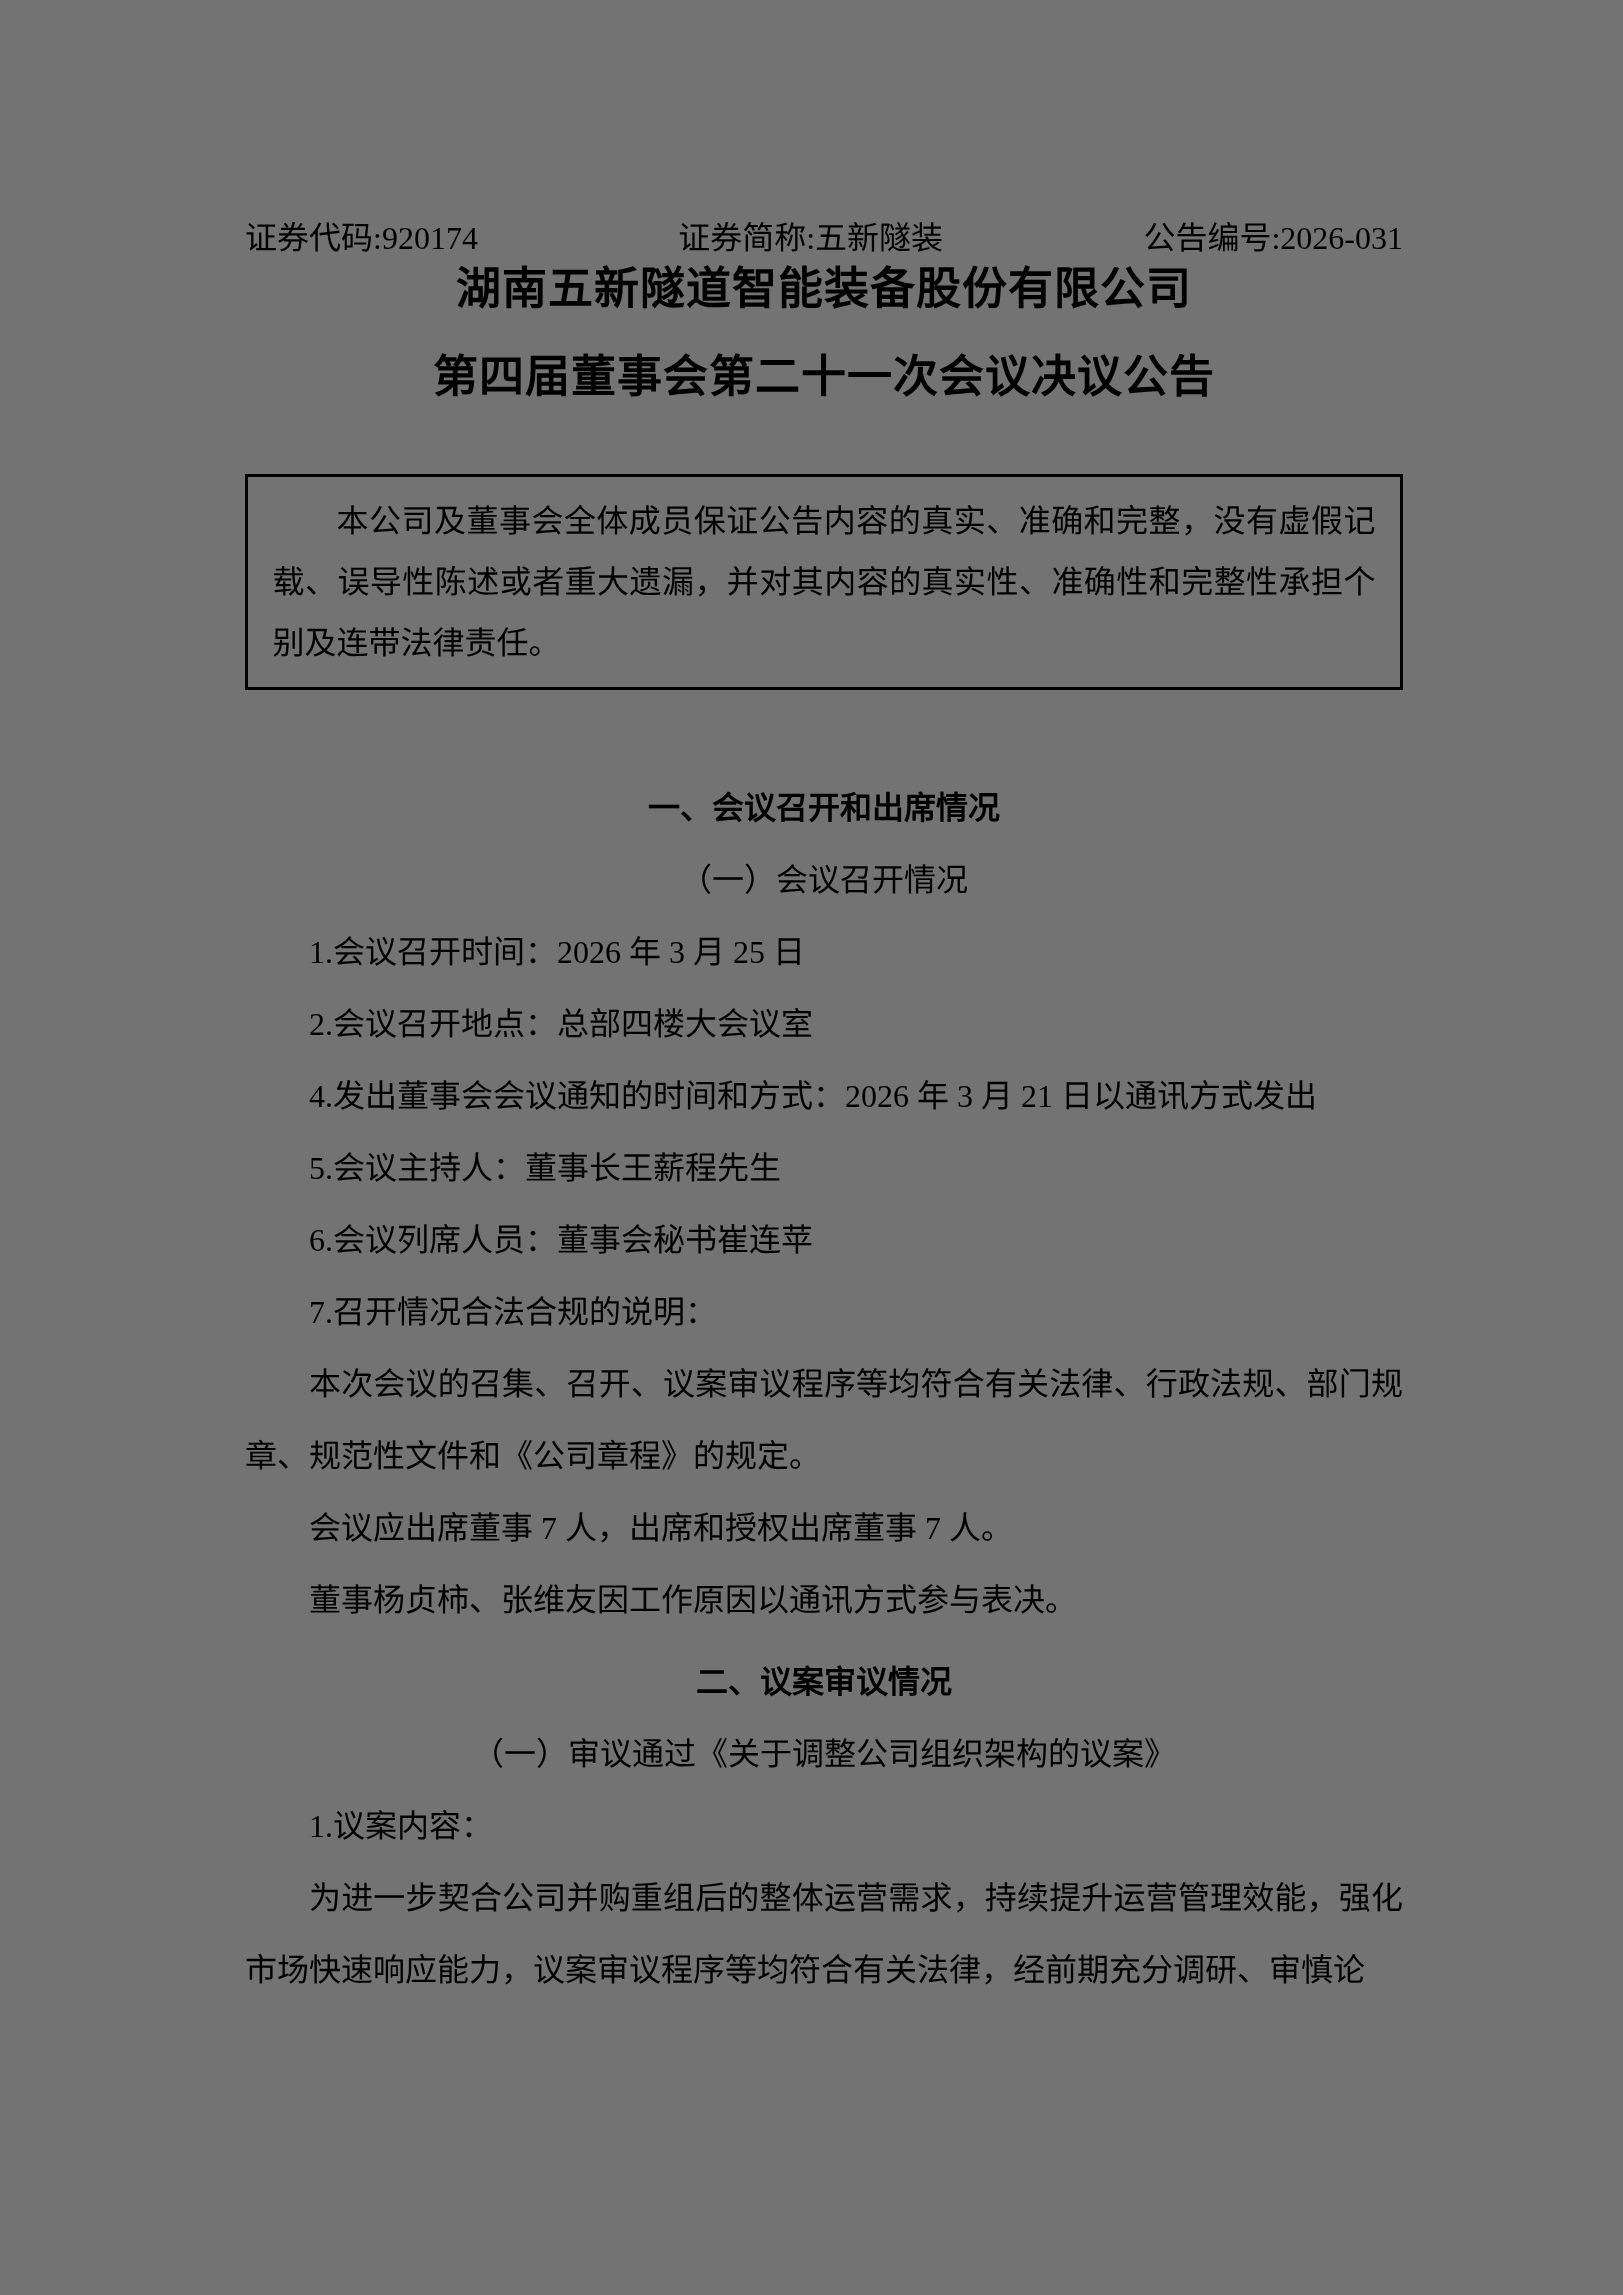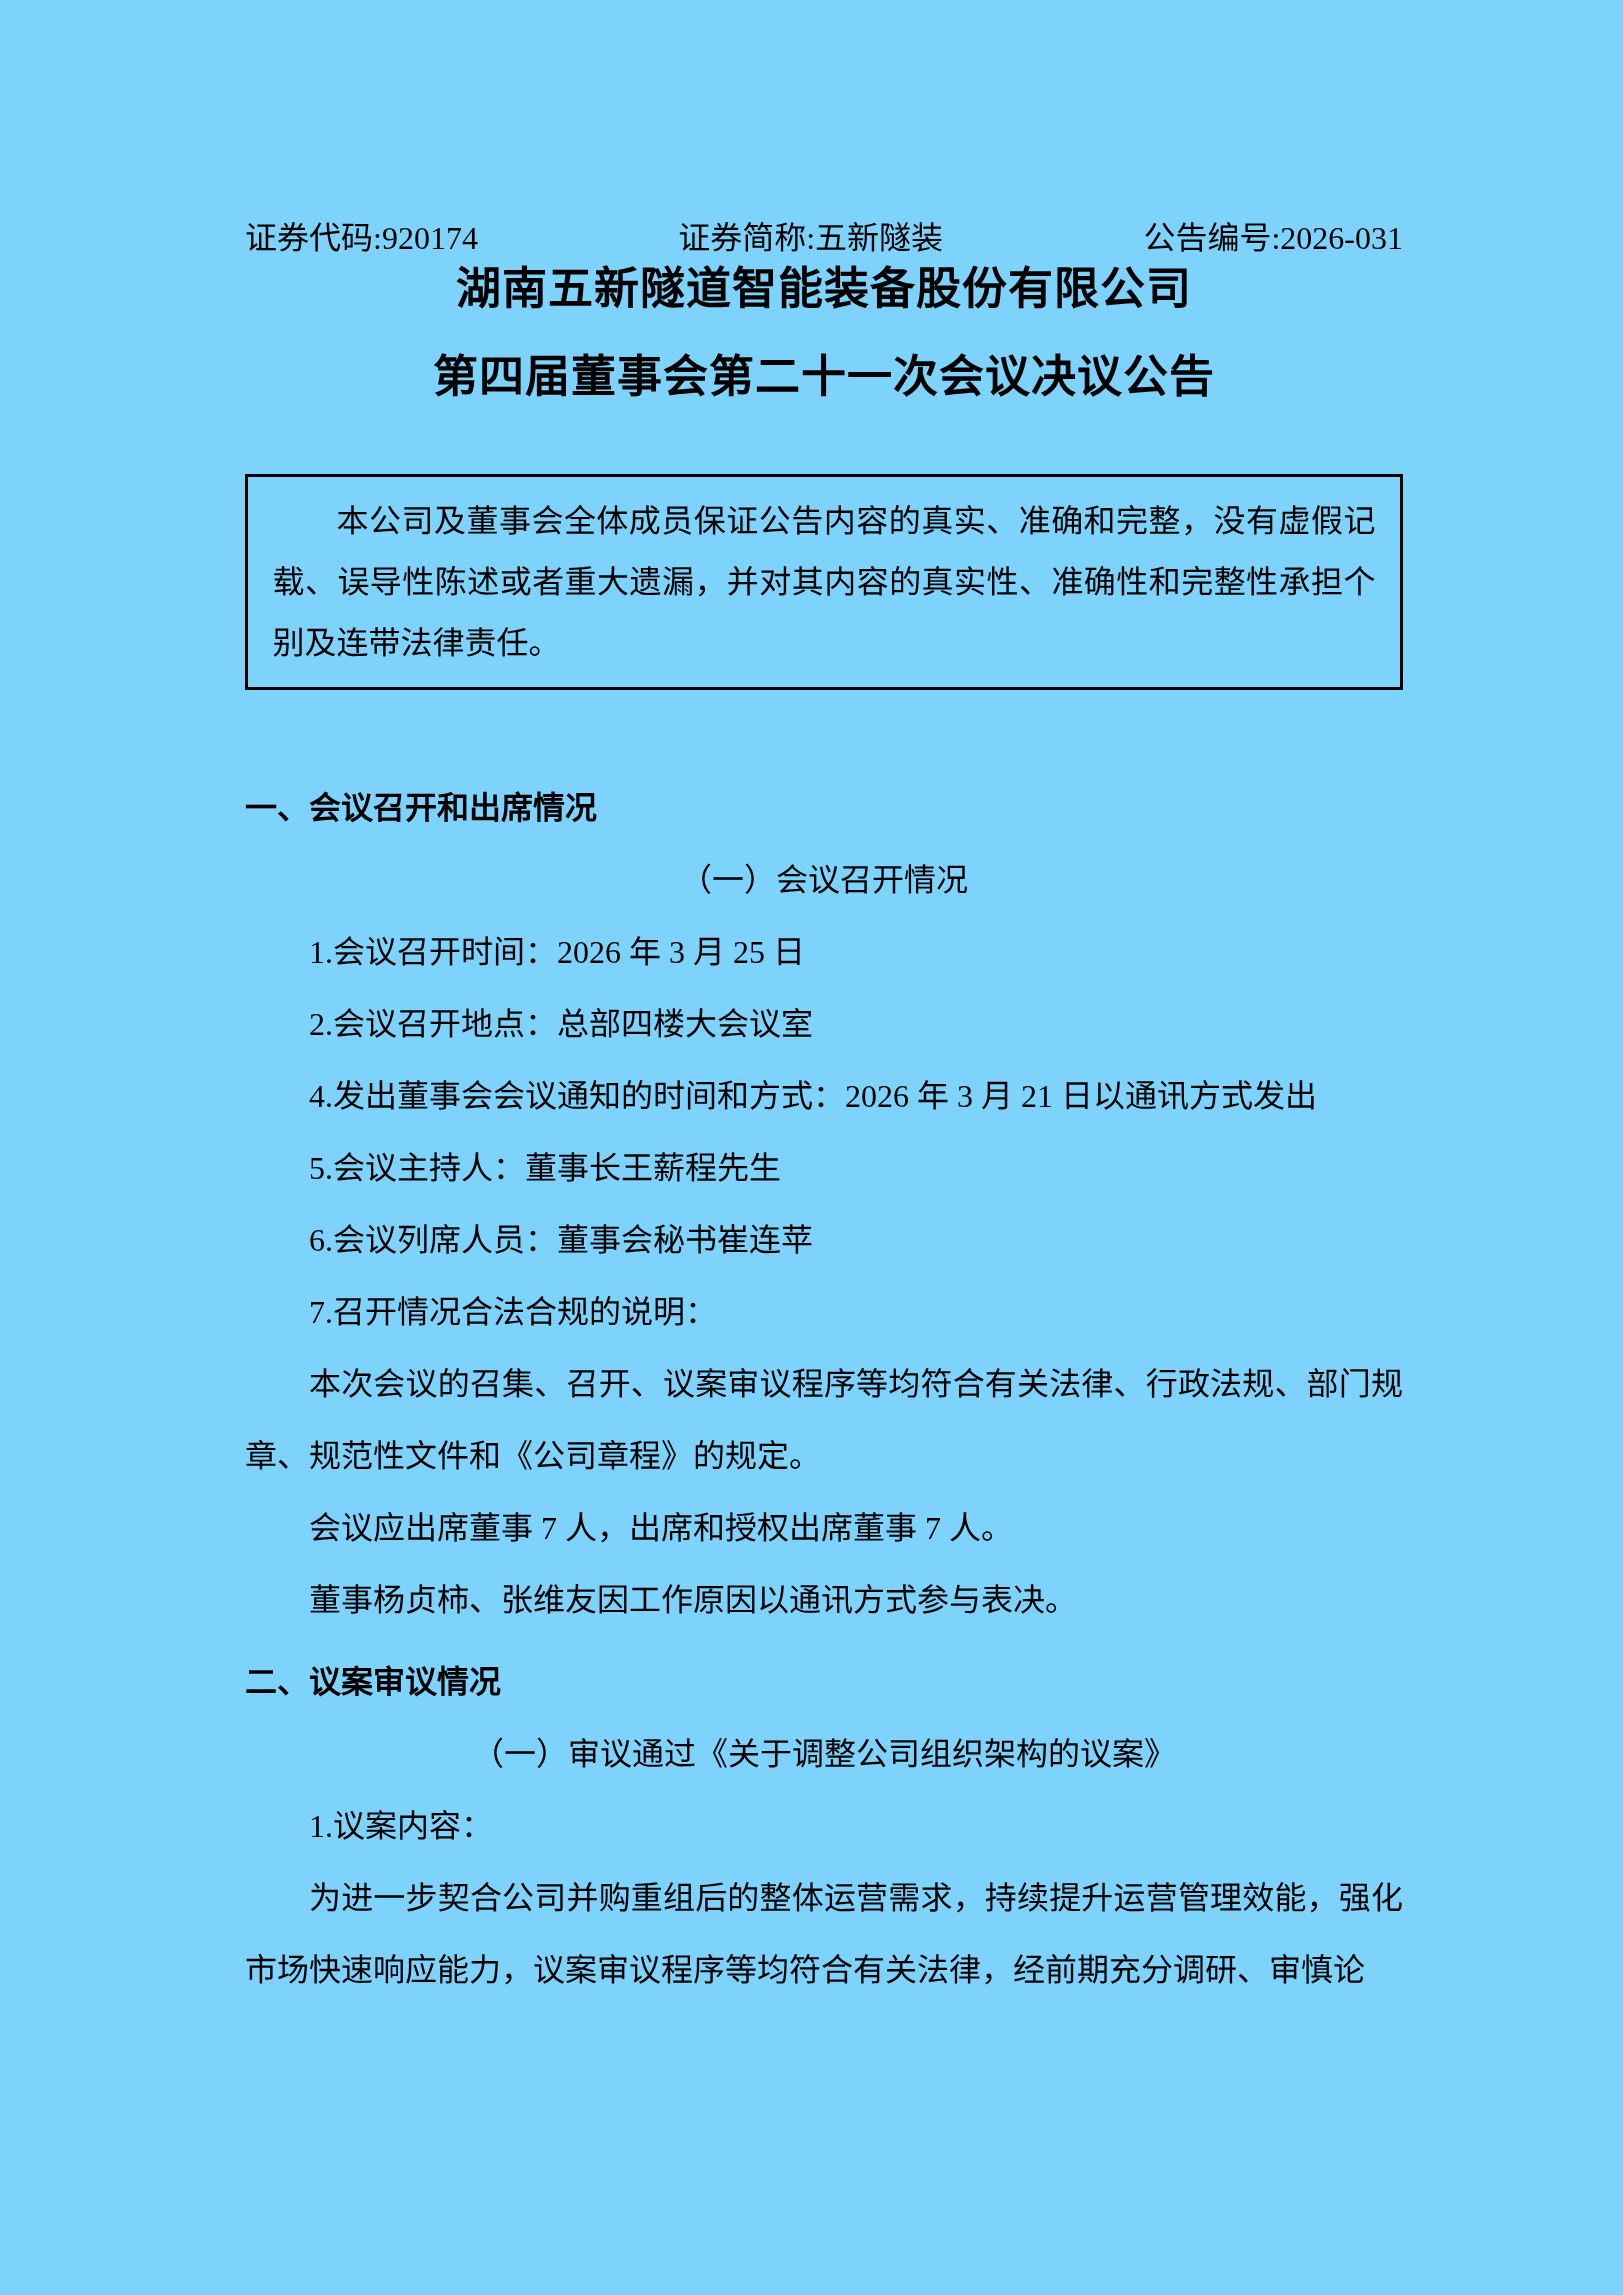--- a/index.html
+++ b/index.html
@@ -5,21 +5,21 @@
   html, body {
     margin: 0;
     padding: 0;
     background: #ffffff;
   }
   .page {
     position: relative;
     width: 1623px;
     height: 2295px;
     margin: 0 auto;
-    background: #7dd3fc;
+    background: #737373;
     color: #000000;
     box-sizing: border-box;
     padding: 215px 220px 0 245px;
     font-family: "Liberation Serif", "DejaVu Serif", serif;
     overflow: hidden;
   }
   
   .doc-header {
     display: flex;
     justify-content: space-between;
@@ -56,21 +56,21 @@
   
   .body-text p {
     margin: 0;
     font-size: 32px;
     line-height: 72px;
     text-align: justify;
   }
   .body-text p.h1 {
     font-family: "Liberation Sans", "DejaVu Sans", sans-serif;
     font-weight: bold;
-    text-align: left;
+    text-align: center;
     text-indent: 0;
   }
   .body-text p.h1.first { margin-top: 82px; }
   .body-text p.h1.later { margin-top: 10.2px; }
   .body-text p.sub {
     text-indent: 0;
     text-align: center;
   }
   .body-text p.indent {
     text-indent: 2em;

